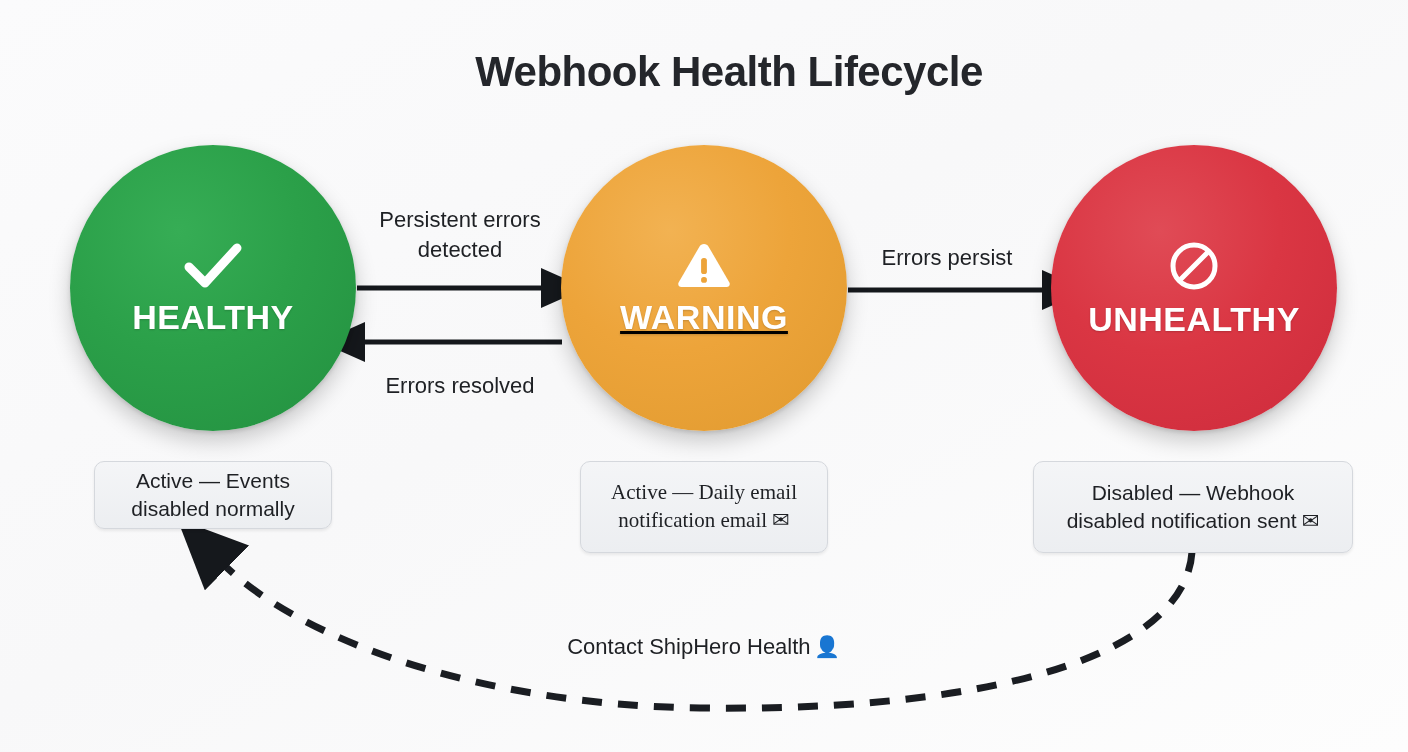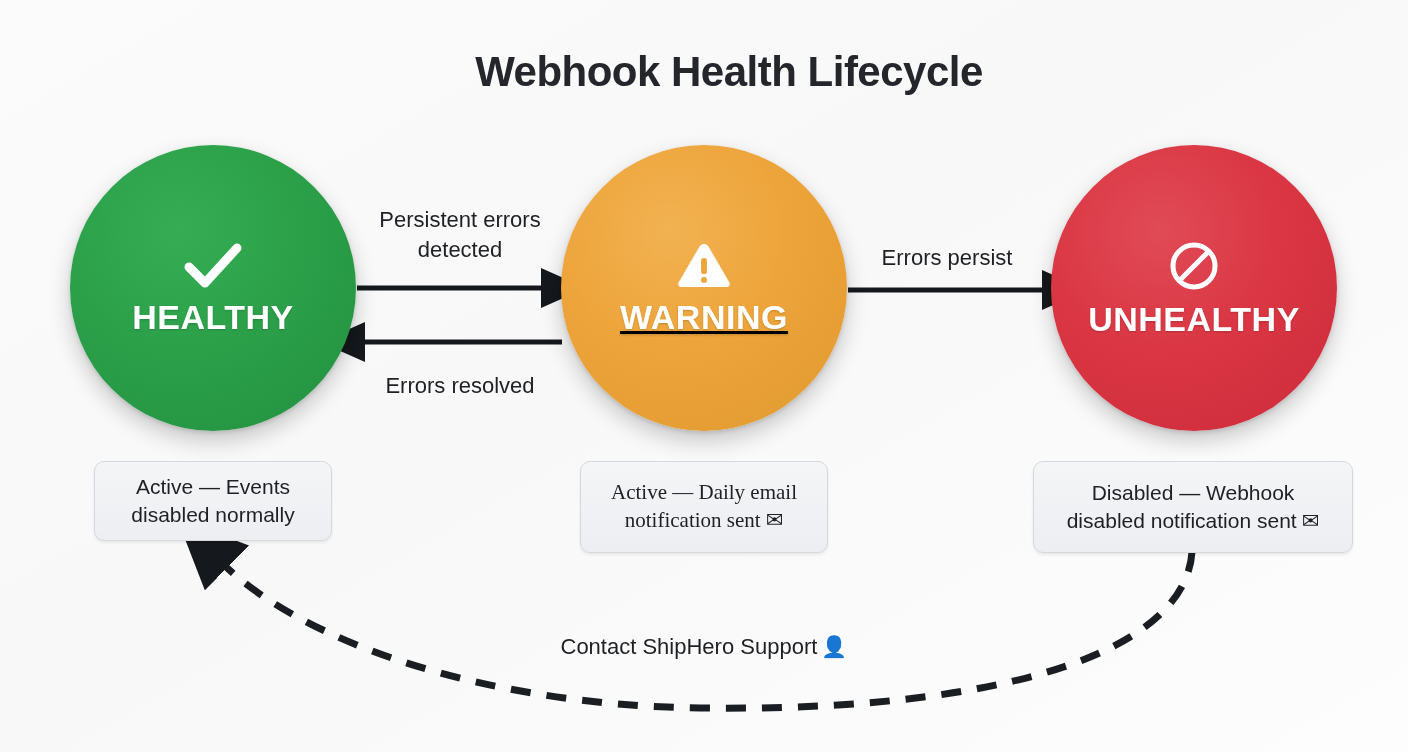--- a/index.html
+++ b/index.html
@@ -94,21 +94,21 @@
     display: flex;
     align-items: center;
     justify-content: center;
     text-align: center;
     font-size: 21px;
     color: #1e2024;
     line-height: 1.33;
     padding: 10px 14px;
     box-shadow: 0 2px 3px rgba(0,0,0,0.07);
   }
-  #status-healthy   { left: 94px;   top: 461px; width: 238px; height: 80px; }
+  #status-healthy   { left: 94px;   top: 461px; width: 238px; height: 68px; }
   #status-warning   { left: 580px;  top: 461px; width: 248px; height: 92px; font-family: Liberation Serif, serif; }
   #status-unhealthy { left: 1033px; top: 461px; width: 320px; height: 92px; }
   .mail-glyph { margin-left: 5px; }
 
   
   #edges {
     position: absolute;
     left: 0;
     top: 0;
     width: 1408px;
@@ -190,34 +190,34 @@
 
   <div class="edge-label" id="label-errors-resolved">
     <div>Errors resolved</div>
   </div>
 
   <div class="edge-label" id="label-errors-persist">
     <div>Errors persist</div>
   </div>
 
   <div id="label-contact-support">
-    <span>Contact ShipHero Support</span><span class="person-glyph">👤</span>
+    <span>Contact ShipHero Health</span><span class="person-glyph">👤</span>
   </div>
 
   <div class="status-box" id="status-healthy">
     <div>
       <span>Active — Events</span><br>
       <span>disabled normally</span>
     </div>
   </div>
 
   <div class="status-box" id="status-warning">
     <div>
       <span>Active — Daily email</span><br>
-      <span>notification sent</span><span class="mail-glyph">✉</span>
+      <span>notification email</span><span class="mail-glyph">✉</span>
     </div>
   </div>
 
   <div class="status-box" id="status-unhealthy">
     <div>
       <span>Disabled — Webhook</span><br>
       <span>disabled notification sent</span><span class="mail-glyph">✉</span>
     </div>
   </div>
 

